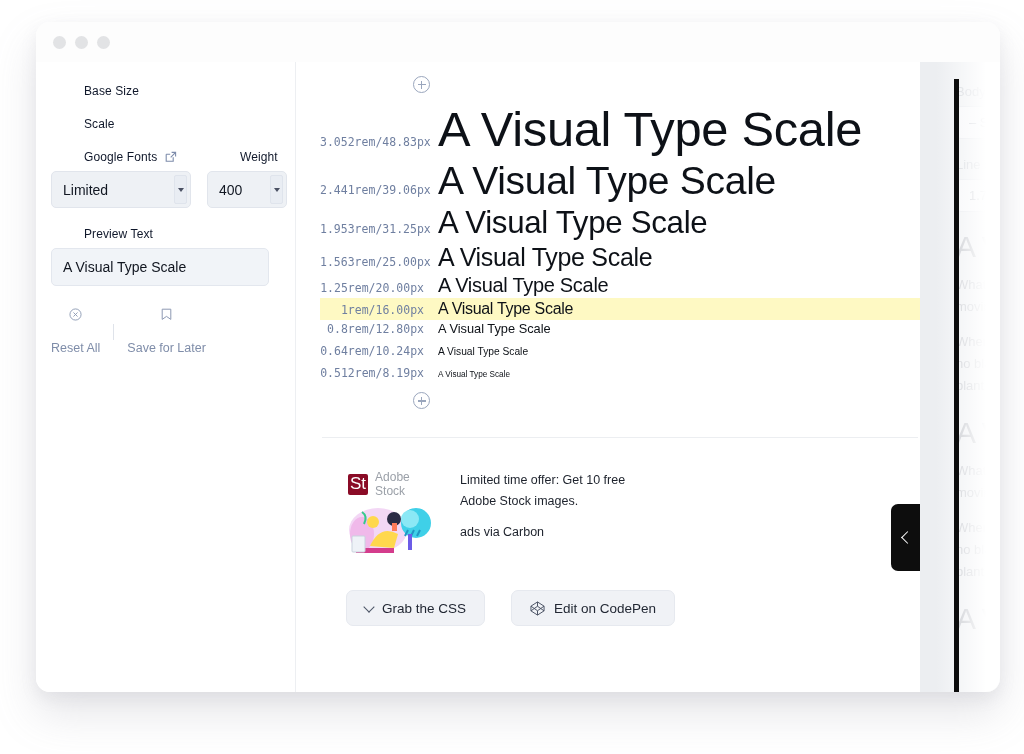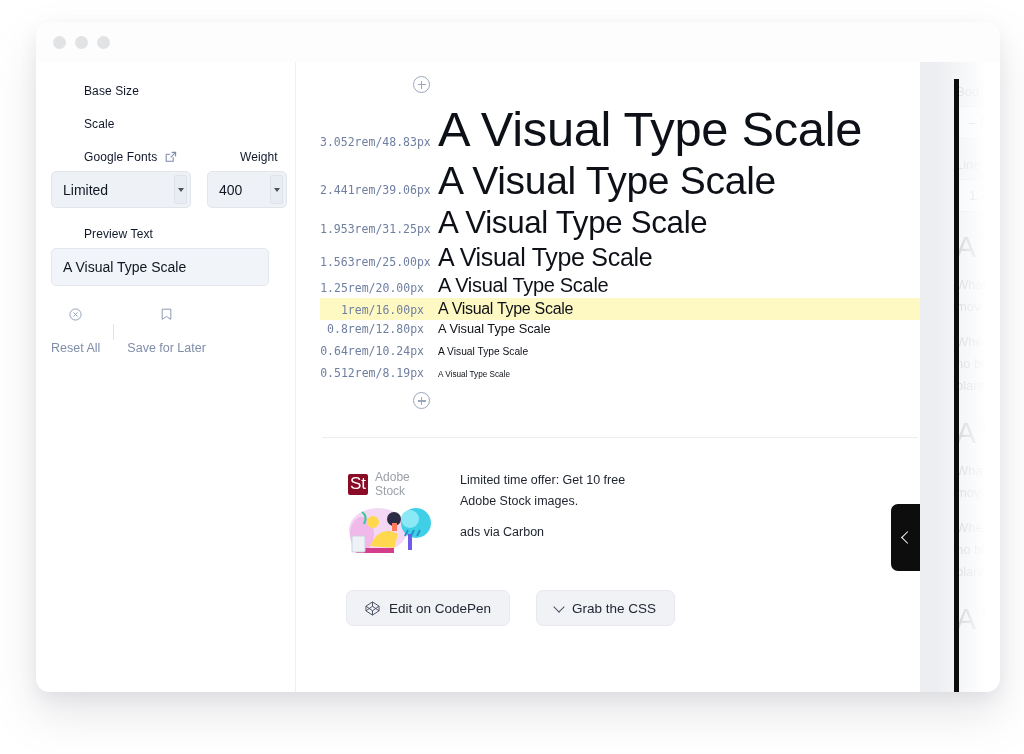--- a/index.html
+++ b/index.html
@@ -412,28 +412,28 @@
           </div>
           <div class="ad-copy">
             <div class="ad-text">Limited time offer: Get 10 free</div>
             <div class="ad-text">Adobe Stock images.</div>
             <div class="ad-via">ads via Carbon</div>
           </div>
         </div>
 
         <div class="btnrow">
           <div class="btn">
+            <span class="chev-d"></span>
+            <span>Grab the CSS</span>
+          </div>
+          <div class="btn">
             <svg width="15" height="15" viewBox="0 0 16 16">
               <path d="M8 1 L15 5.5 v5 L8 15 L1 10.5 v-5 z M8 1 v4.6 M8 10.4 V15 M1 5.5 L8 10.4 L15 5.5 M1 10.5 L8 5.6 L15 10.5" fill="none" stroke="#4b5465" stroke-width="1.05" stroke-linejoin="round"></path>
             </svg>
             <span>Edit on CodePen</span>
-          </div>
-          <div class="btn">
-            <span class="chev-d"></span>
-            <span>Grab the CSS</span>
           </div>
         </div>
       </div>
 
       <div class="right-panel">
         <div class="rp-label">Body F</div>
         <div class="rp-input">
           <span>– Sa</span>
         </div>
         <div class="rp-label">Line He</div>

